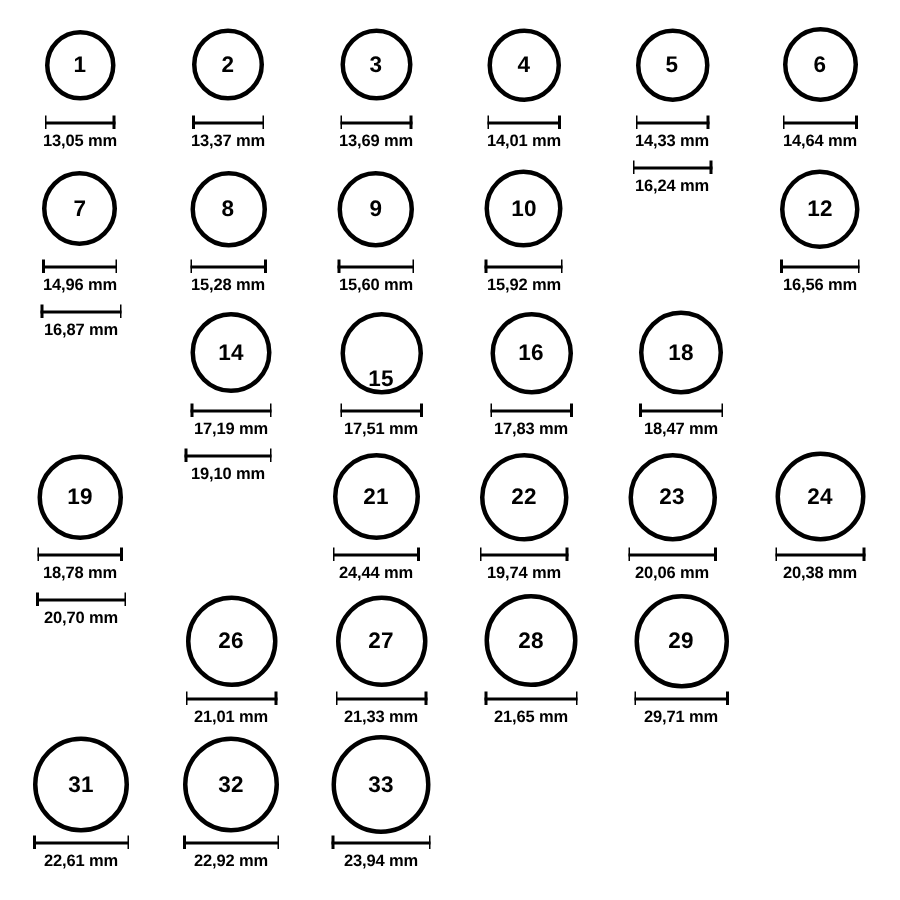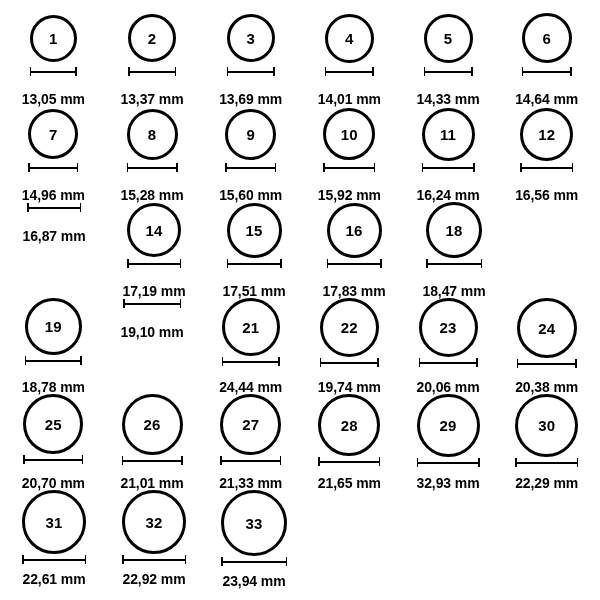--- a/index.html
+++ b/index.html
@@ -74,24 +74,24 @@
   .measure .tick {
     position: absolute;
     top: 0;
     width: 1.5px;
     height: 9px;
     background: #000000;
   }
   .measure .tick.left { left: 0; }
   .measure .tick.right { right: 0; }
   .mm {
-    font-size: 14px;
+    font-size: 11px;
     font-weight: bold;
     line-height: 1;
-    margin-top: 17px;
+    margin-top: 3px;
     letter-spacing: -0.1px;
     white-space: nowrap;
   }
 </style>
 </head>
 <body>
 
 <div id="chart">
     <div class="row">
       <div class="cell">
@@ -220,25 +220,20 @@
           </div>
         </div>
         <div class="measure" style="width: 52px;">
           <div class="bar"></div>
           <div class="tick left"></div>
           <div class="tick right"></div>
         </div>
         <div class="mm">15,92 mm</div>
       </div>
       <div class="cell">
-        <div class="ring-wrap">
-          <div class="ring" style="width: 53px; height: 53px;">
-            <span class="ring-label">11</span>
-          </div>
-        </div>
         <div class="measure" style="width: 53px;">
           <div class="bar"></div>
           <div class="tick left"></div>
           <div class="tick right"></div>
         </div>
         <div class="mm">16,24 mm</div>
       </div>
       <div class="cell">
         <div class="ring-wrap">
           <div class="ring" style="width: 53px; height: 53px; text-align: right;">
@@ -270,21 +265,21 @@
         </div>
         <div class="measure" style="width: 54px;">
           <div class="bar"></div>
           <div class="tick left"></div>
           <div class="tick right"></div>
         </div>
         <div class="mm">17,19 mm</div>
       </div>
       <div class="cell">
         <div class="ring-wrap">
-          <div class="ring" style="width: 55px; height: 55px;">
+          <div class="ring" style="width: 55px; height: 55px; align-items: flex-end;">
             <span class="ring-label">15</span>
           </div>
         </div>
         <div class="measure" style="width: 55px;">
           <div class="bar"></div>
           <div class="tick left"></div>
           <div class="tick right"></div>
         </div>
         <div class="mm">17,51 mm</div>
       </div>
@@ -385,25 +380,20 @@
         <div class="measure" style="width: 60px;">
           <div class="bar"></div>
           <div class="tick left"></div>
           <div class="tick right"></div>
         </div>
         <div class="mm">20,38 mm</div>
       </div>
     </div>
     <div class="row">
       <div class="cell">
-        <div class="ring-wrap">
-          <div class="ring" style="width: 60px; height: 60px;">
-            <span class="ring-label">25</span>
-          </div>
-        </div>
         <div class="measure" style="width: 60px;">
           <div class="bar"></div>
           <div class="tick left"></div>
           <div class="tick right"></div>
         </div>
         <div class="mm">20,70 mm</div>
       </div>
       <div class="cell">
         <div class="ring-wrap">
           <div class="ring" style="width: 61px; height: 61px;">
@@ -447,34 +437,21 @@
         <div class="ring-wrap">
           <div class="ring" style="width: 63px; height: 63px;">
             <span class="ring-label">29</span>
           </div>
         </div>
         <div class="measure" style="width: 63px;">
           <div class="bar"></div>
           <div class="tick left"></div>
           <div class="tick right"></div>
         </div>
-        <div class="mm">32,93 mm</div>
-      </div>
-      <div class="cell">
-        <div class="ring-wrap">
-          <div class="ring" style="width: 63px; height: 63px;">
-            <span class="ring-label">30</span>
-          </div>
-        </div>
-        <div class="measure" style="width: 63px;">
-          <div class="bar"></div>
-          <div class="tick left"></div>
-          <div class="tick right"></div>
-        </div>
-        <div class="mm">22,29 mm</div>
+        <div class="mm">29,71 mm</div>
       </div>
     </div>
     <div class="row">
       <div class="cell">
         <div class="ring-wrap">
           <div class="ring" style="width: 64px; height: 64px;">
             <span class="ring-label">31</span>
           </div>
         </div>
         <div class="measure" style="width: 64px;">

